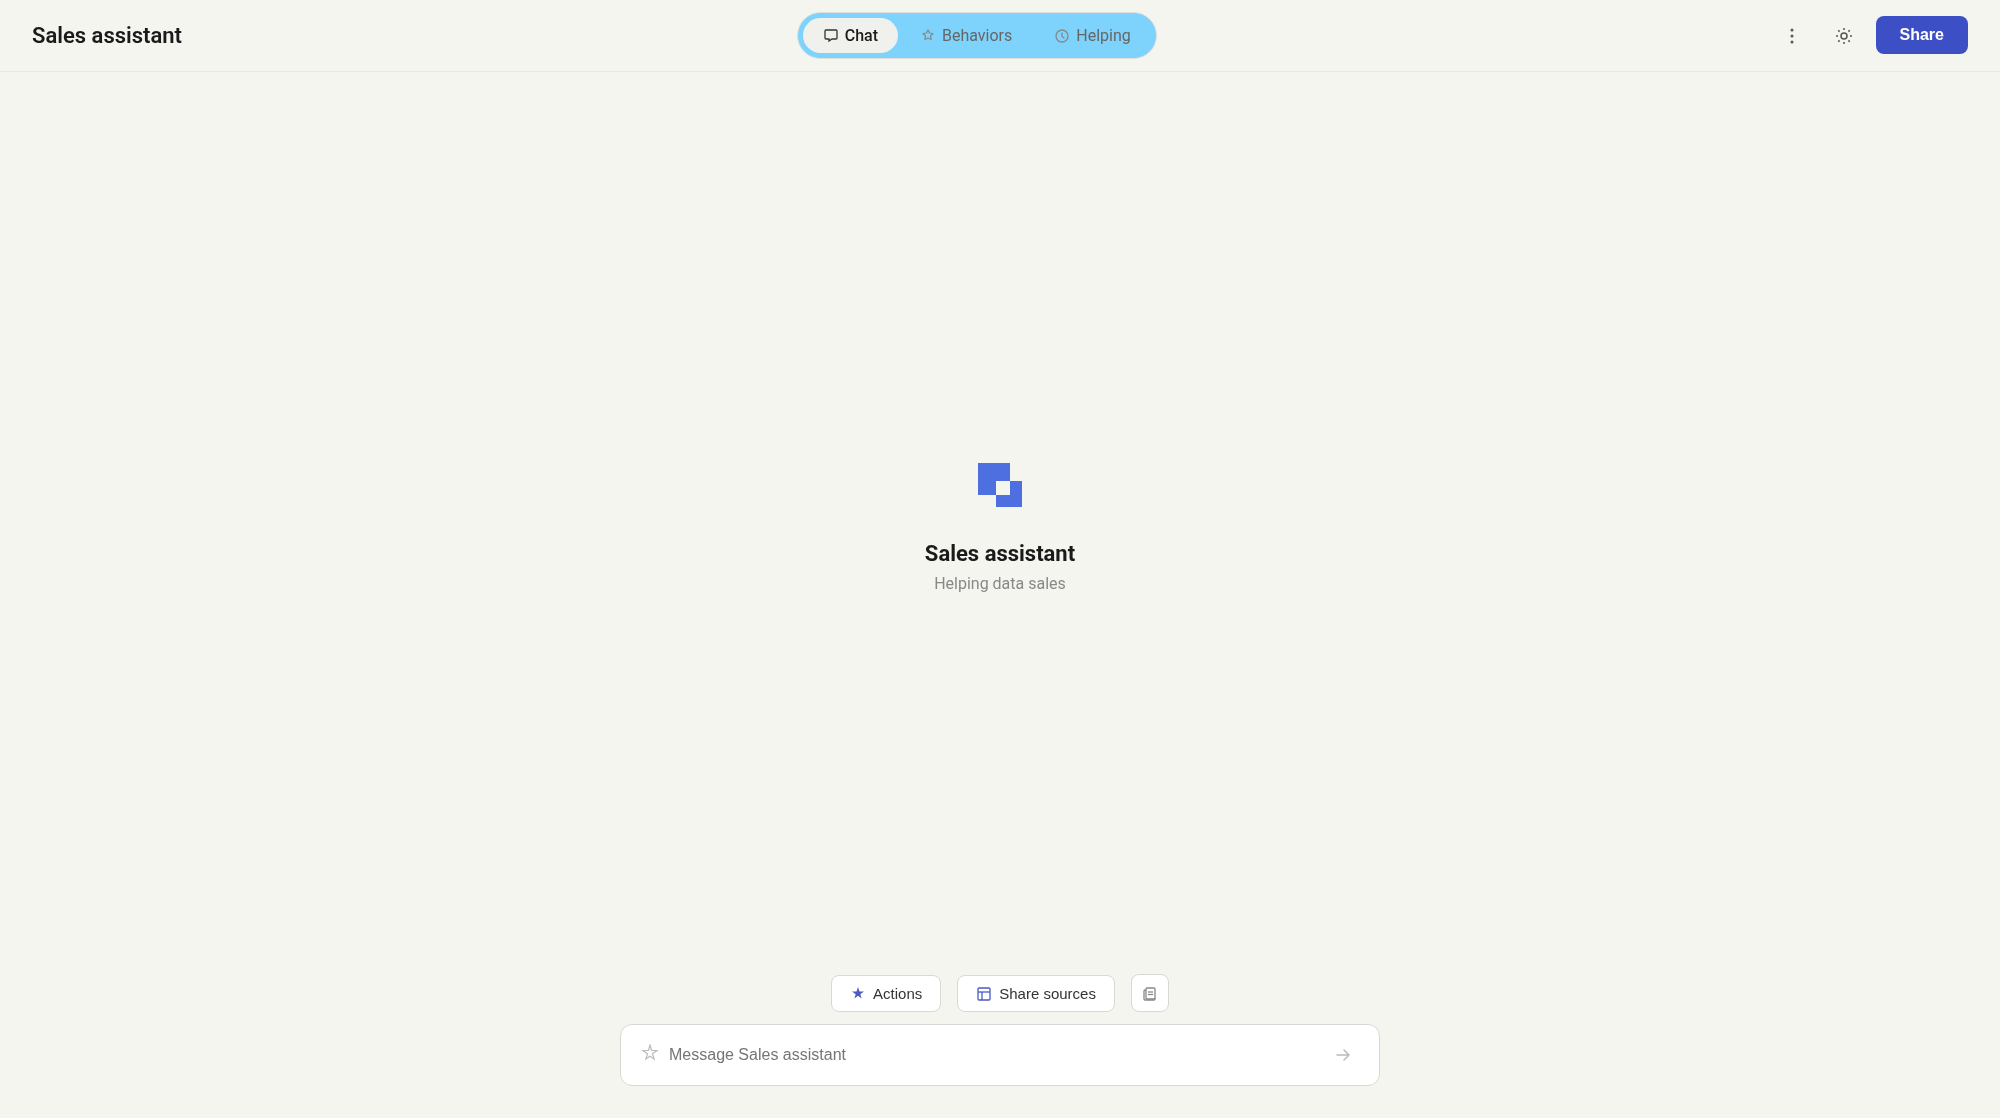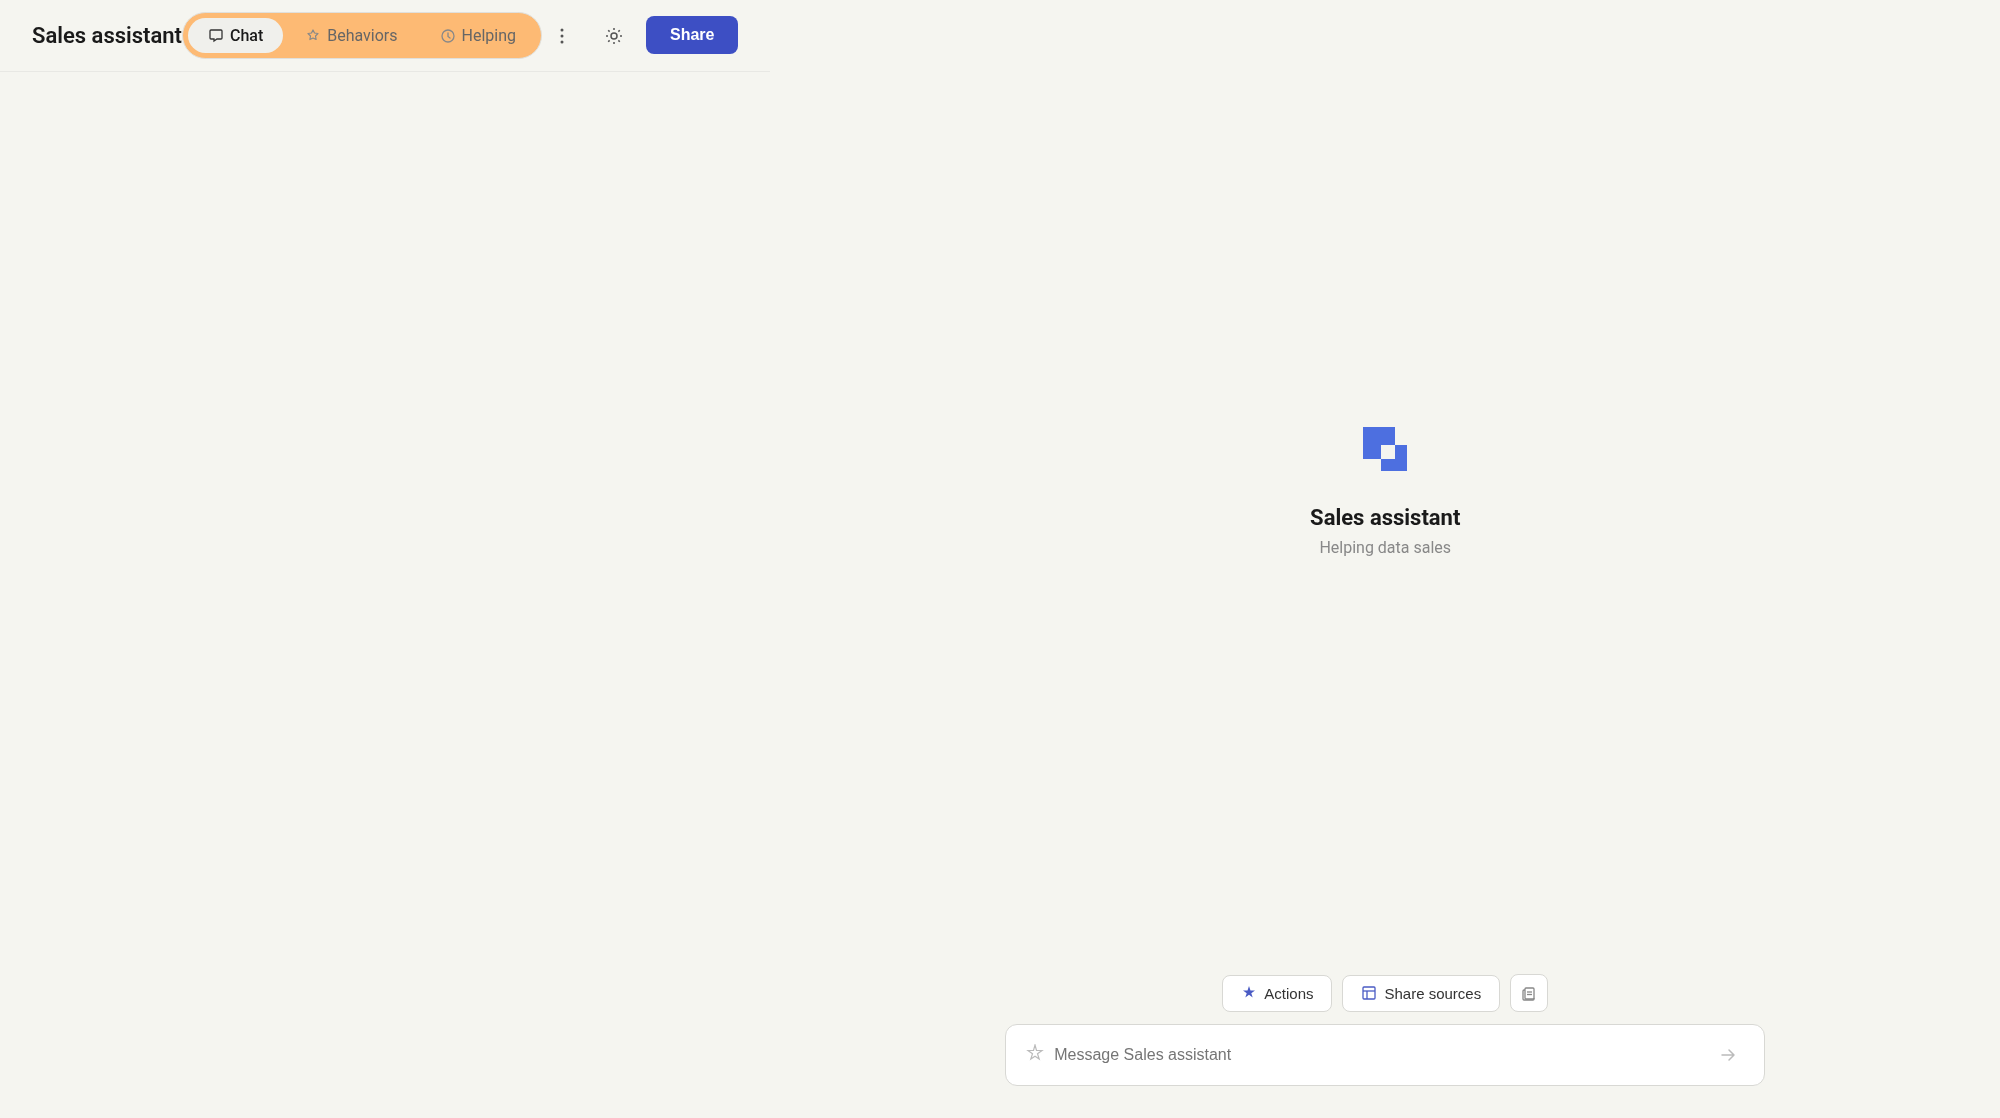--- a/index.html
+++ b/index.html
@@ -13,21 +13,21 @@
       background-color: #f5f5f0;
       width: 2000px;
       height: 1118px;
       overflow: hidden;
     }
 
     .app-container {
       width: 2000px;
       height: 1118px;
       display: flex;
-      flex-direction: row;
+      flex-direction: column;
       background-color: #f5f5f0;
     }
 
     
     .header {
       display: flex;
       align-items: center;
       justify-content: space-between;
       padding: 0 32px;
       height: 72px;
@@ -38,21 +38,21 @@
 
     .header-title {
       font-size: 22px;
       font-weight: 600;
       color: #1a1a1a;
     }
 
     .header-tabs {
       display: flex;
       align-items: center;
-      background-color: #fdba74;
+      background-color: #7dd3fc;
       border: 1px solid #e0e0dc;
       border-radius: 50px;
       padding: 5px;
       gap: 2px;
     }
 
     .tab-item {
       display: flex;
       align-items: center;
       gap: 6px;
@@ -158,22 +158,22 @@
       right: 0;
       padding: 20px 32px 32px;
       display: flex;
       flex-direction: column;
       align-items: center;
       gap: 12px;
     }
 
     .toolbar-row {
       display: flex;
-      align-items: center;
-      gap: 10px;
+      align-items: flex-end;
+      gap: 16px;
     }
 
     .toolbar-btn {
       display: flex;
       align-items: center;
       gap: 7px;
       padding: 9px 18px;
       border-radius: 8px;
       border: 1px solid #d8d8d4;
       background: #ffffff;

